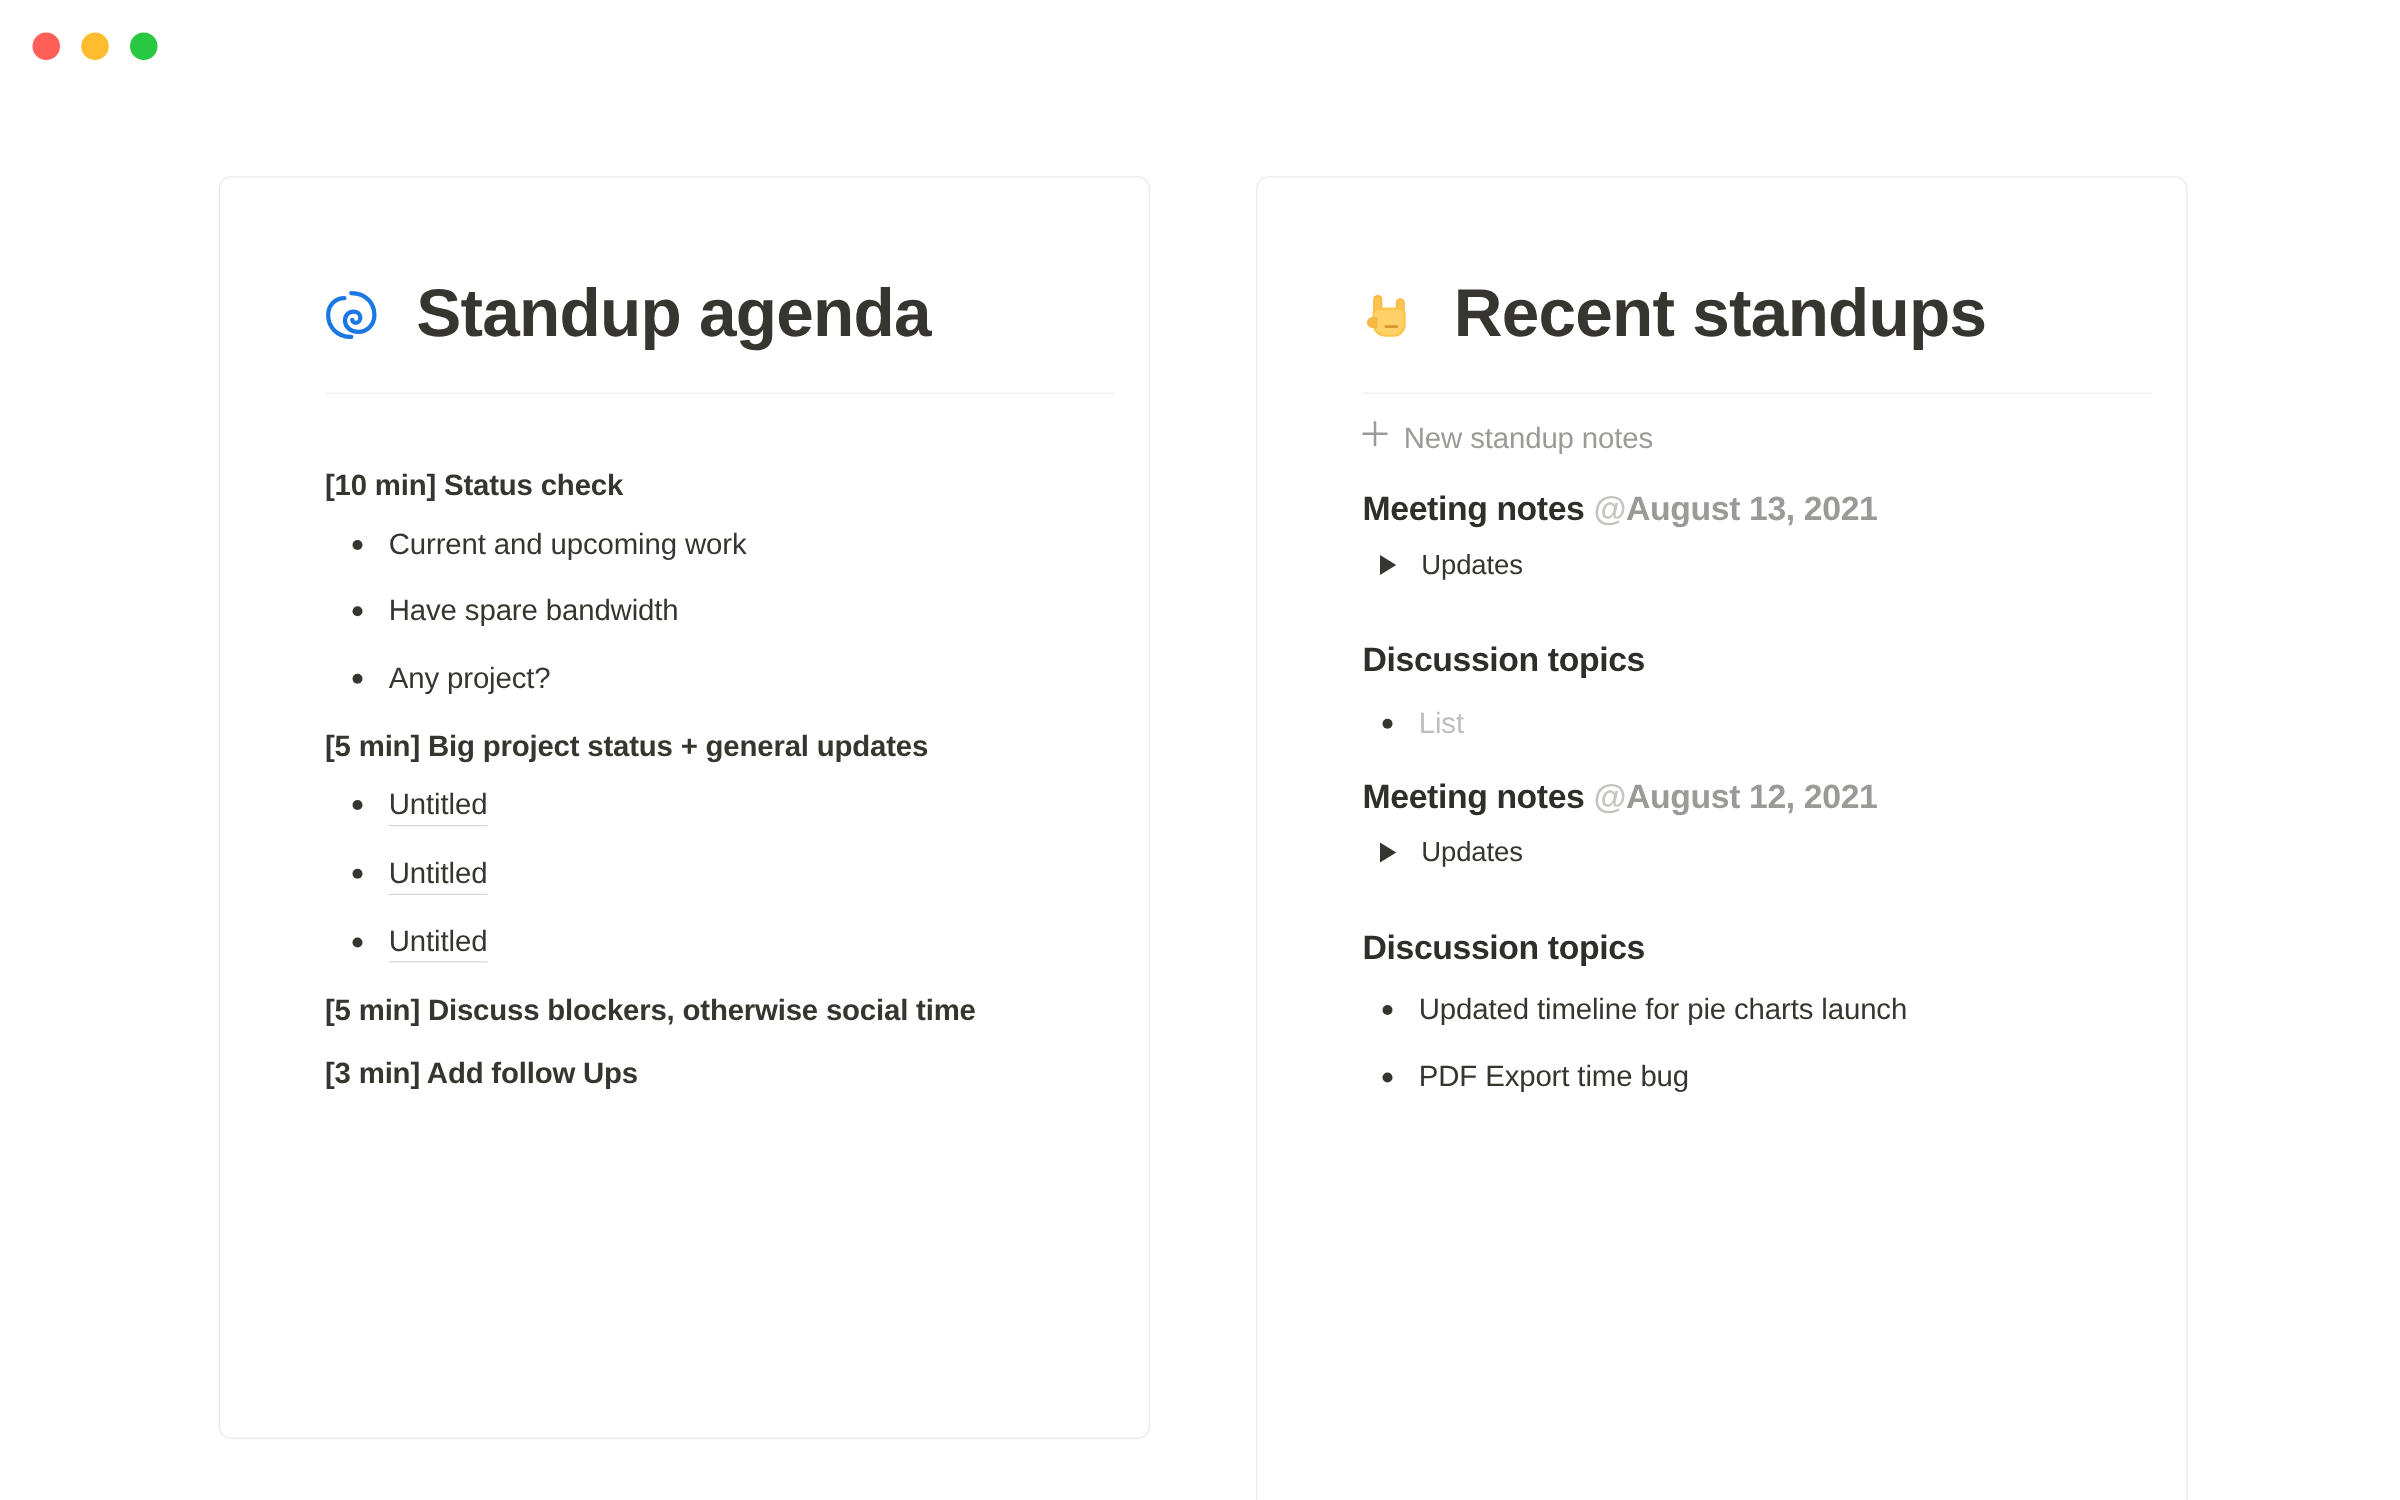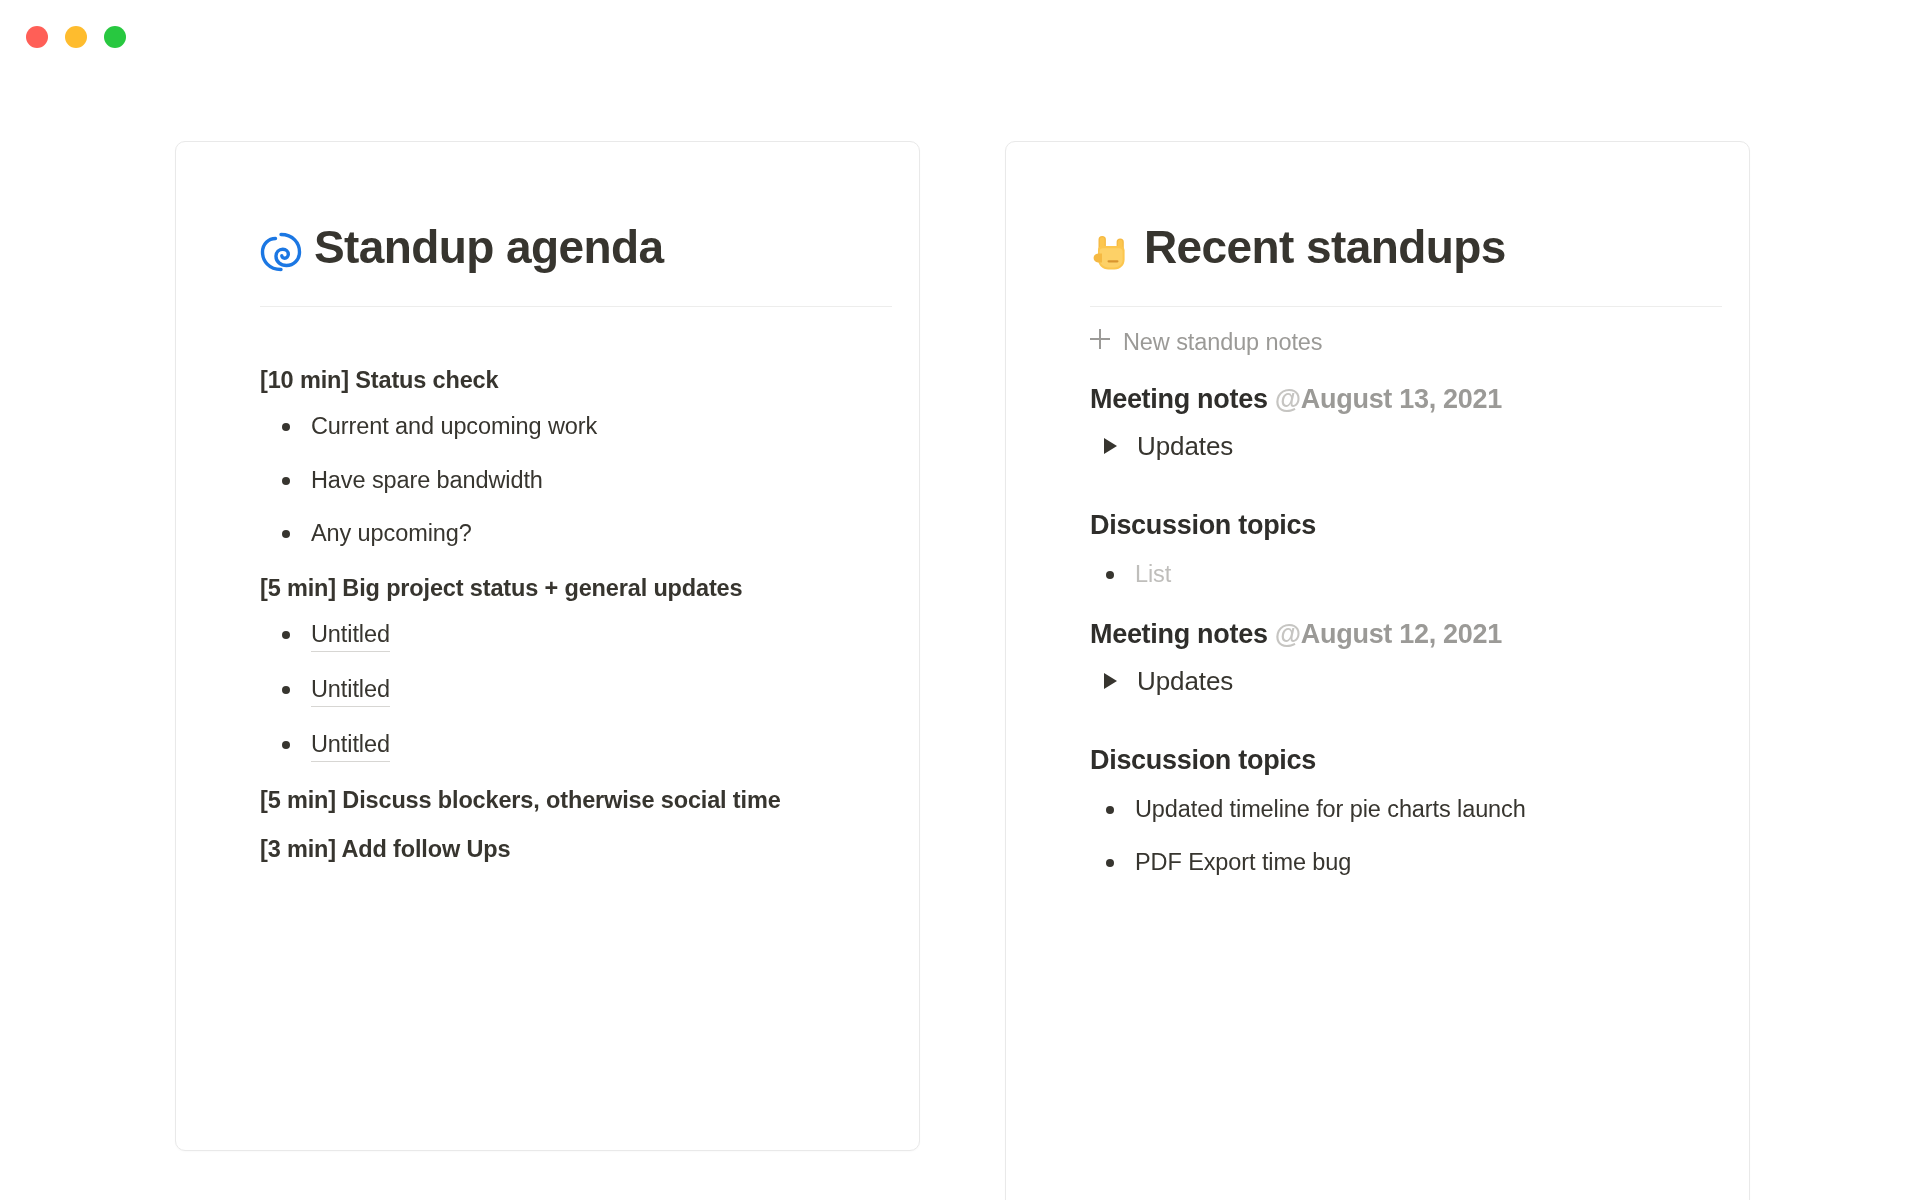--- a/index.html
+++ b/index.html
@@ -64,23 +64,23 @@
   .card-inner {
     padding: 80px 52px 0 84px;
   }
   .card-inner-right {
     padding: 80px 52px 0 84px;
   }
 
   
   .doc-title {
     display: flex;
-    align-items: flex-end;
-    gap: 12px;
-    font-size: 46px;
+    align-items: center;
+    gap: 31px;
+    font-size: 54px;
     font-weight: bold;
     color: #37352f;
     letter-spacing: -0.6px;
     line-height: 1.1;
   }
   .title-emoji {
     font-size: 42px;
     line-height: 1;
     display: inline-block;
   }
@@ -177,21 +177,21 @@
     color: #9b9a97;
     font-weight: bold;
   }
   .note-date .at { color: #c6c5c2; }
 
   .toggle-row {
     display: flex;
     align-items: center;
     gap: 20px;
     padding-left: 14px;
-    font-size: 26px;
+    font-size: 22px;
     color: #37352f;
     letter-spacing: -0.1px;
     margin-bottom: 26px;
     cursor: pointer;
   }
   .toggle-arrow {
     flex: 0 0 auto;
     width: 0; height: 0;
     border-left: 13px solid #37352f;
     border-top: 8.5px solid transparent;
@@ -263,21 +263,21 @@
             <li class="bullet-item">
               <span class="bullet-dot"></span>
               <span class="bullet-text">Current and upcoming work</span>
             </li>
             <li class="bullet-item">
               <span class="bullet-dot"></span>
               <span class="bullet-text">Have spare bandwidth</span>
             </li>
             <li class="bullet-item">
               <span class="bullet-dot"></span>
-              <span class="bullet-text">Any upcoming?</span>
+              <span class="bullet-text">Any project?</span>
             </li>
           </ul>
 
           <div class="agenda-heading">[5 min] Big project status + general updates</div>
 
           <ul class="bullet-list">
             <li class="bullet-item">
               <span class="bullet-dot"></span>
               <span class="link-text">Untitled</span>
             </li>

